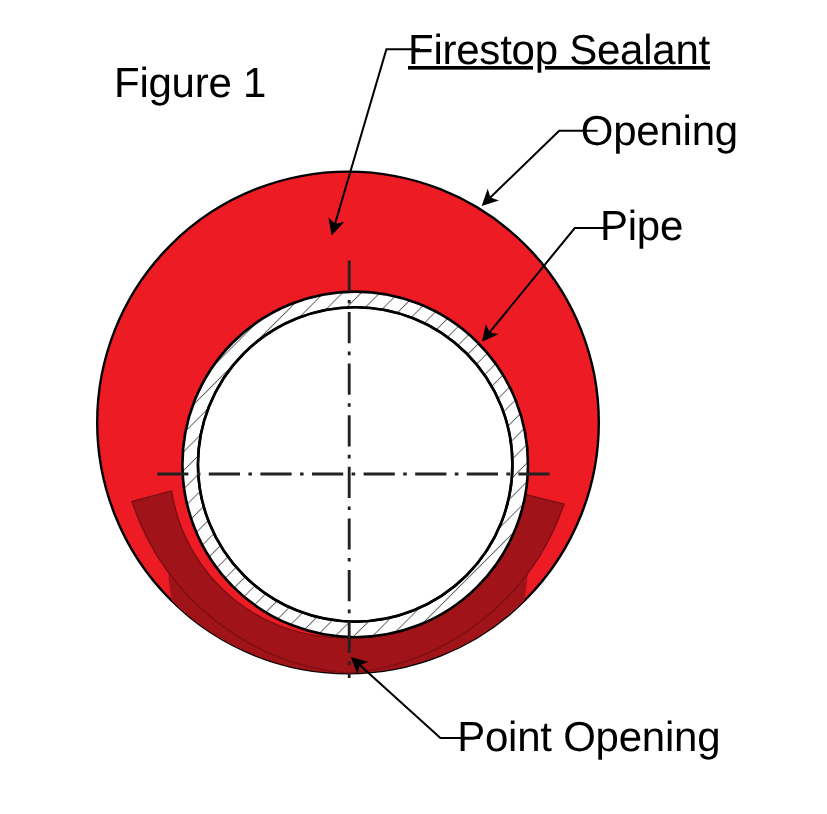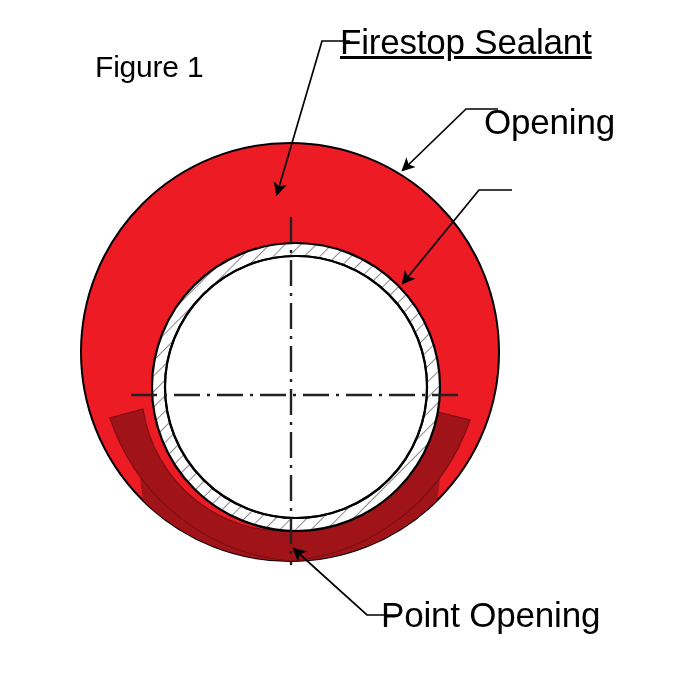--- a/index.html
+++ b/index.html
@@ -27,30 +27,30 @@
     color: #000000;
     font-family: "Liberation Sans", sans-serif;
     font-size: 35px;
     line-height: 1;
     white-space: nowrap;
     letter-spacing: -0.2px;
   }
   #label-figure {
     left: 95px;
     top: 52px;
-    font-size: 30px;
+    font-size: 35px;
   }
   #label-firestop {
     left: 340px;
     top: 24px;
     text-decoration: underline;
   }
   #label-opening {
     left: 484px;
-    top: 104px;
+    top: 92px;
   }
   #label-pipe {
     left: 500px;
     top: 171px;
   }
   #label-point-contact {
     left: 381px;
     top: 597px;
   }
 </style>
@@ -134,16 +134,17 @@
       <path d="M 400 615 L 367 615 L 294 549" marker-end="url(#arrow-head)"></path>
     </g>
   </svg>
 
   <div class="label-text" id="label-figure">Figure 1</div>
 
   <div class="label-text" id="label-firestop">Firestop Sealant</div>
 
   <div class="label-text" id="label-opening">Opening</div>
 
+  <div class="label-text" id="label-pipe">Pipe</div>
 
   <div class="label-text" id="label-point-contact">Point Opening</div>
 
 </div>
 
 </body></html>

